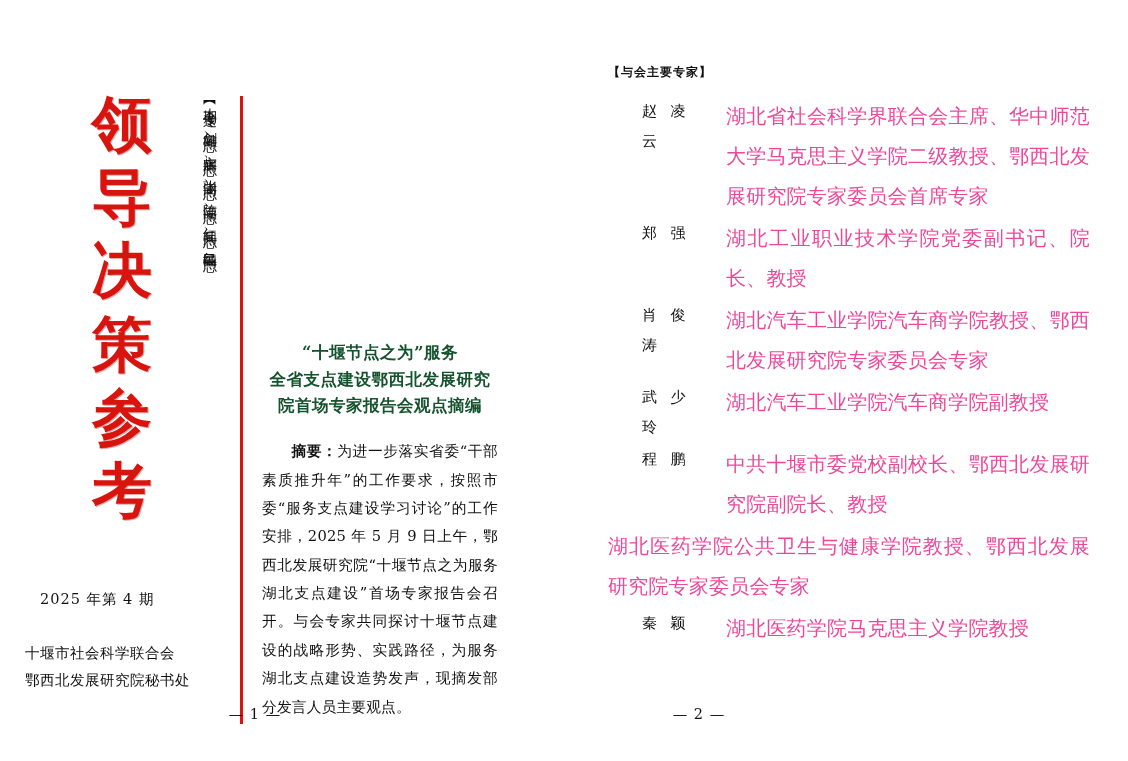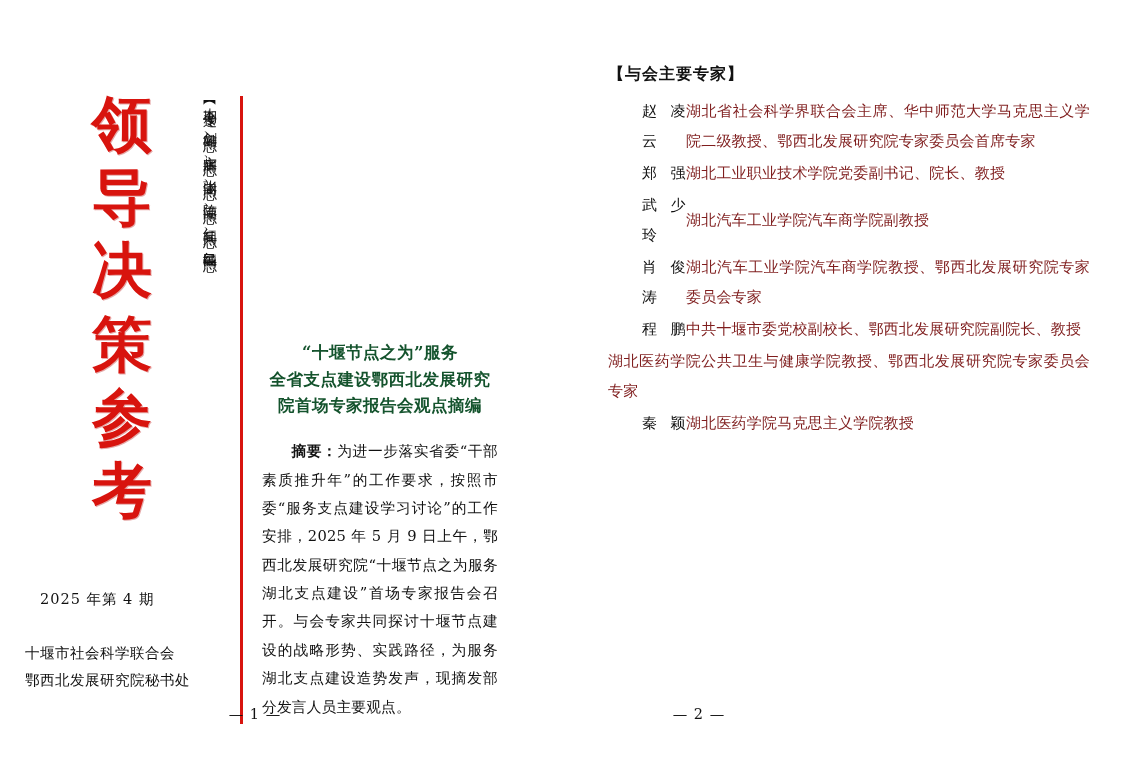--- a/index.html
+++ b/index.html
@@ -140,56 +140,57 @@
     position: absolute;
     left: 564px;
     top: 0;
     width: 564px;
     height: 761px;
   }
   .experts-heading {
     position: absolute;
     left: 44px;
     top: 64px;
-    font-size: 16px;
+    font-size: 12px;
     font-weight: bold;
     letter-spacing: 1px;
     color: #111;
   }
   .experts-list {
     position: absolute;
     left: 44px;
     top: 96px;
     width: 482px;
   }
   .expert-row {
     display: flex;
-    align-items: center;
+    align-items: flex-start;
     margin-bottom: 2px;
+    gap: 40px;
   }
   .expert-name {
     width: 78px;
     flex: 0 0 78px;
     font-size: 15px;
     line-height: 2.0;
     letter-spacing: 0.5px;
     text-align: justify;
     text-align-last: justify;
     padding-left: 34px;
     box-sizing: border-box;
     color: #111;
   }
   .expert-desc {
     flex: 1 1 auto;
-    font-size: 15px;
+    font-size: 20px;
     line-height: 2.0;
     letter-spacing: 0.2px;
     text-align: justify;
     text-justify: inter-ideograph;
-    color: #7f1d1d;
+    color: #ec4899;
   }
   .page-num-right {
     position: absolute;
     left: 0;
     top: 706px;
     width: 270px;
     text-align: center;
     font-size: 14.5px;
     letter-spacing: 1px;
   }
@@ -246,30 +247,30 @@
         <div class="expert-desc">湖北省社会科学界联合会主席、华中师范大学马克思主义学院二级教授、鄂西北发展研究院专家委员会首席专家</div>
       </div>
 
 
       <div class="expert-row">
         <div class="expert-name">郑强</div>
         <div class="expert-desc">湖北工业职业技术学院党委副书记、院长、教授</div>
       </div>
 
       <div class="expert-row">
+        <div class="expert-name">肖俊涛</div>
+        <div class="expert-desc">湖北汽车工业学院汽车商学院教授、鄂西北发展研究院专家委员会专家</div>
+      </div>
+
+      <div class="expert-row">
         <div class="expert-name">武少玲</div>
         <div class="expert-desc">湖北汽车工业学院汽车商学院副教授</div>
       </div>
 
       <div class="expert-row">
-        <div class="expert-name">肖俊涛</div>
-        <div class="expert-desc">湖北汽车工业学院汽车商学院教授、鄂西北发展研究院专家委员会专家</div>
-      </div>
-
-      <div class="expert-row">
         <div class="expert-name">程鹏</div>
         <div class="expert-desc">中共十堰市委党校副校长、鄂西北发展研究院副院长、教授</div>
       </div>
 
       <div class="expert-row">
         <div class="expert-desc">湖北医药学院公共卫生与健康学院教授、鄂西北发展研究院专家委员会专家</div>
       </div>
 
       <div class="expert-row">
         <div class="expert-name">秦颖</div>

